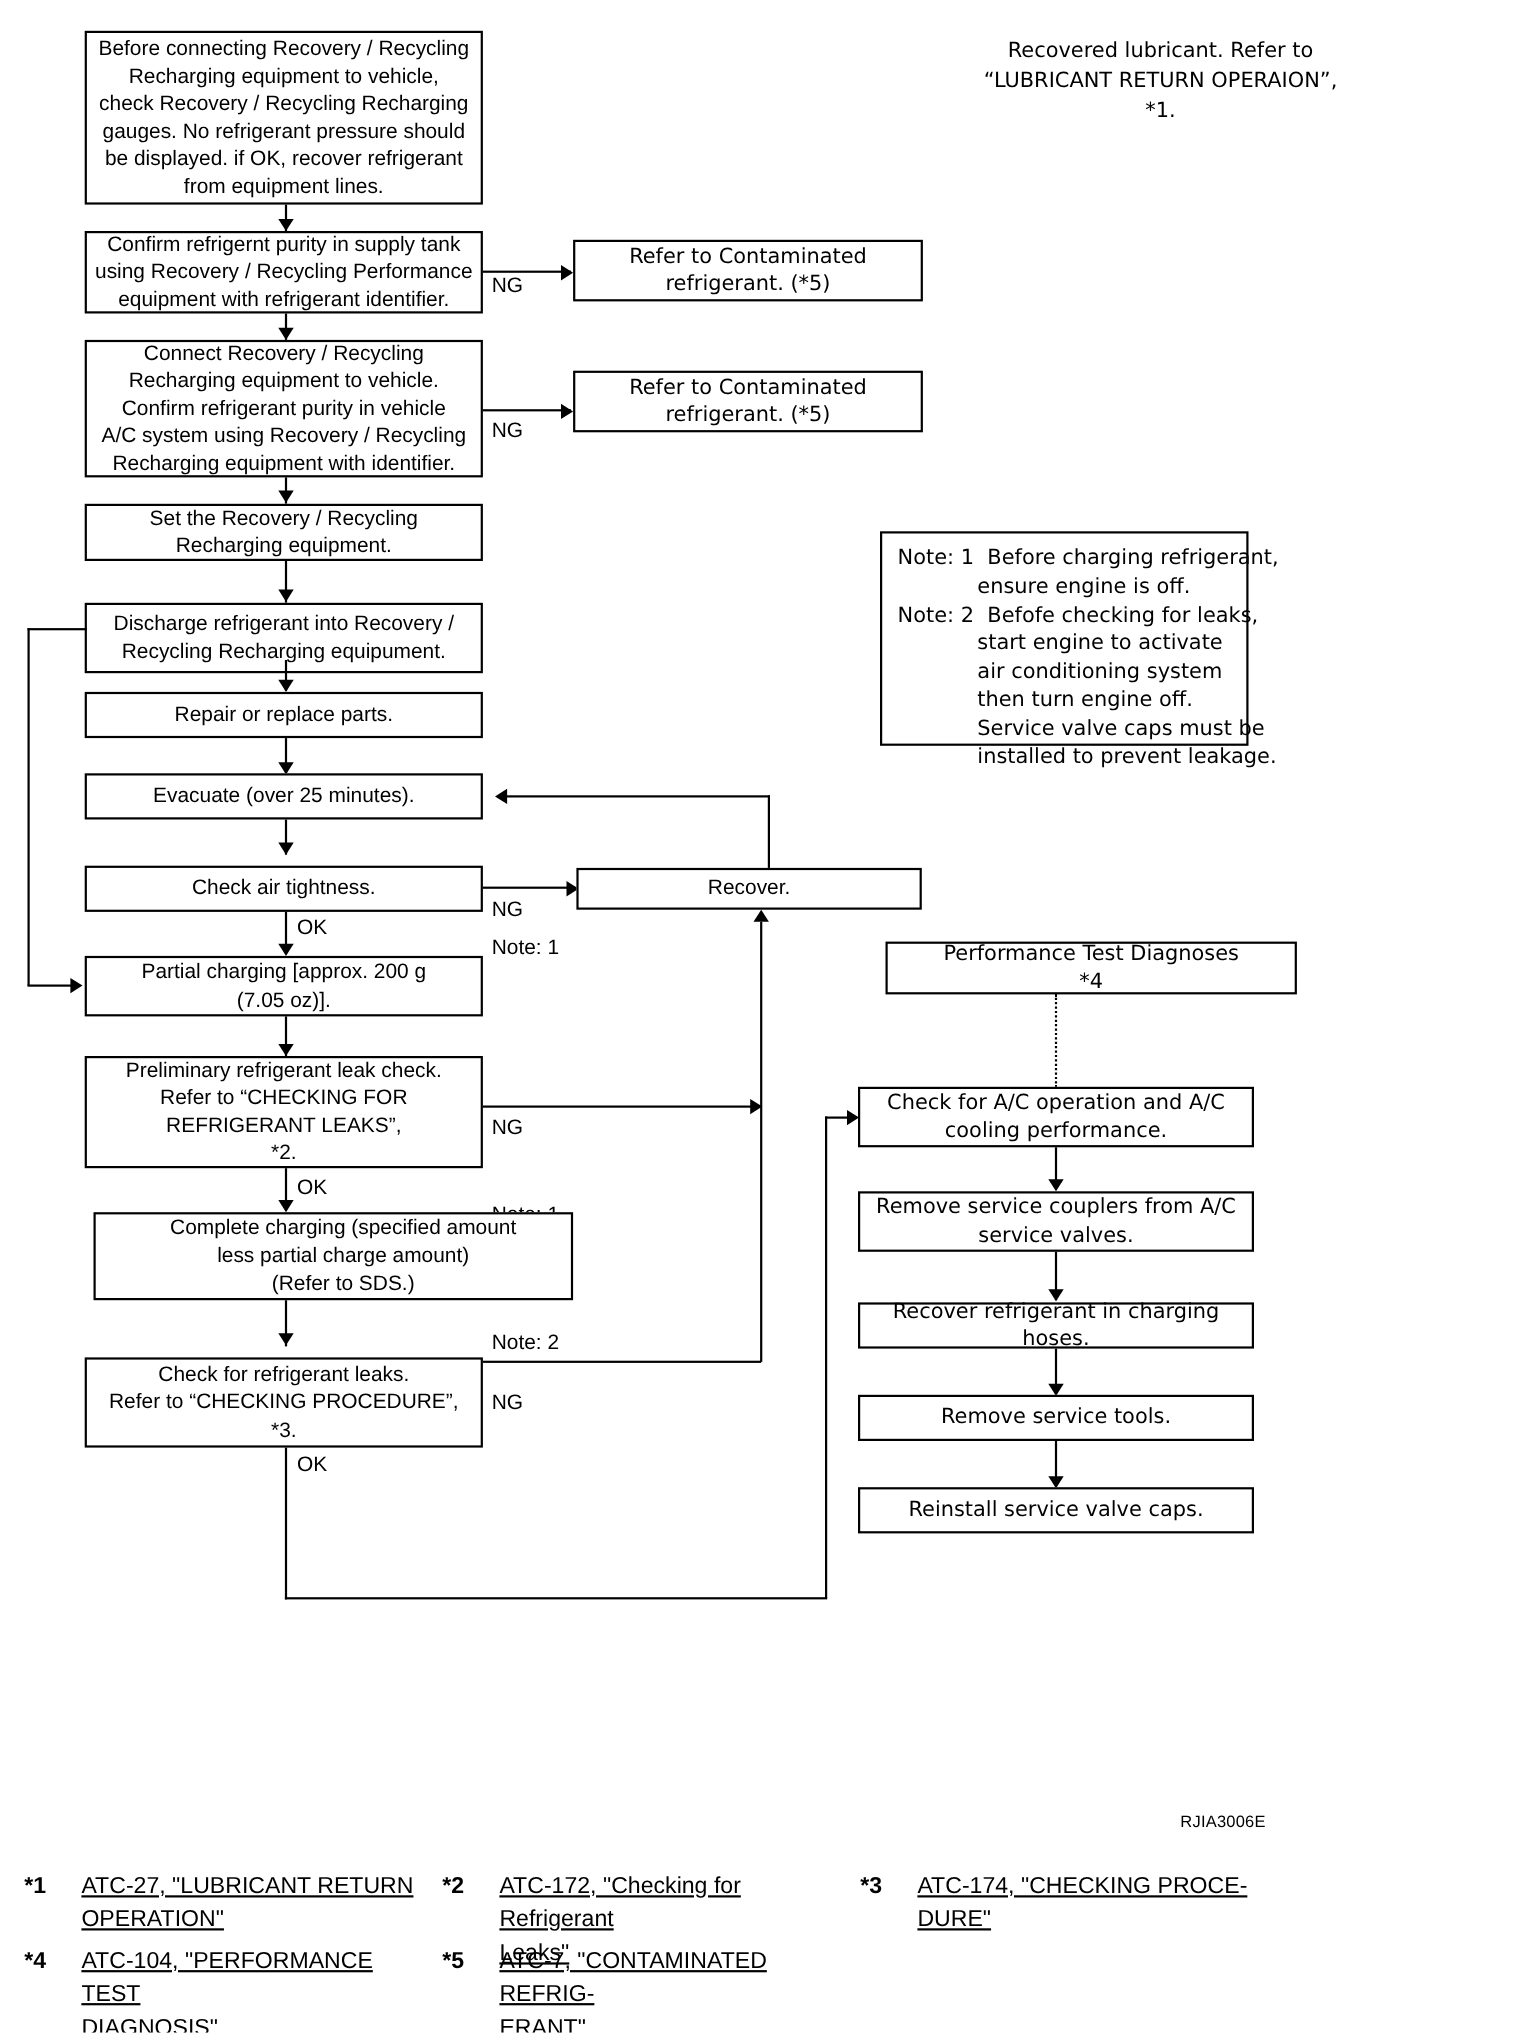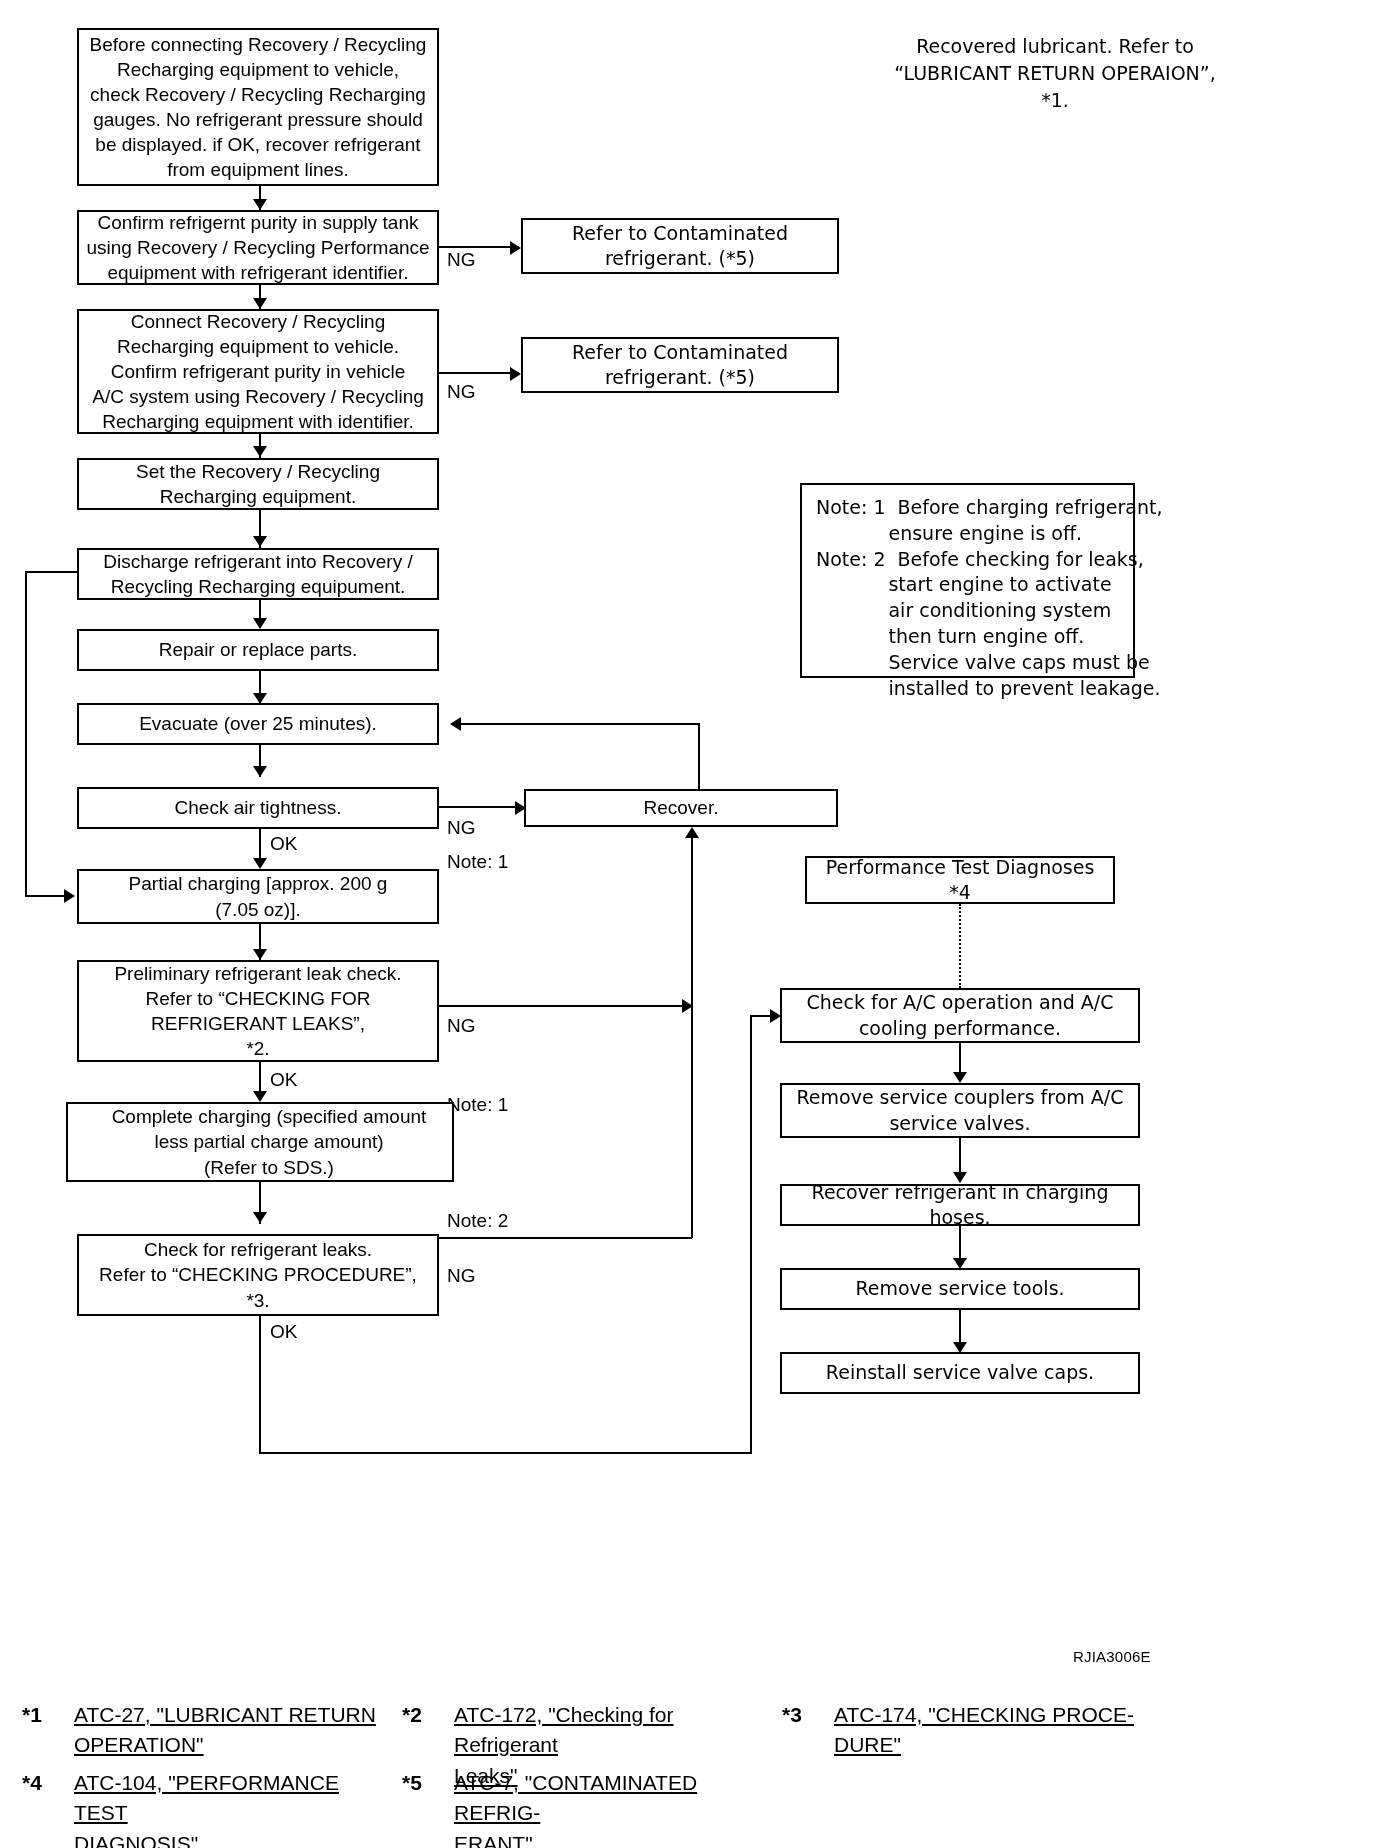--- a/index.html
+++ b/index.html
@@ -175,21 +175,21 @@
 
   <div class="vline" style="left:259px; top:434px; height:24px;"></div>
   <div class="arrow-d" style="left:253px; top:446px;"></div>
 
   <div class="box" style="left:77px; top:458px; width:362px; height:52px;">Set the Recovery / Recycling
 Recharging equipment.</div>
 
   <div class="vline" style="left:259px; top:510px; height:38px;"></div>
   <div class="arrow-d" style="left:253px; top:536px;"></div>
 
-  <div class="box" style="left:77px; top:548px; width:362px; height:52px;">Discharge refrigerant into Recovery /
+  <div class="box" style="left:77px; top:548px; width:362px; height:64px;">Discharge refrigerant into Recovery /
 Recycling Recharging equipument.</div>
 
   <div class="hline" style="left:25px; top:571px; width:54px;"></div>
   <div class="vline" style="left:25px; top:571px; height:325px;"></div>
   <div class="hline" style="left:25px; top:895px; width:42px;"></div>
   <div class="arrow-r" style="left:64px; top:889px;"></div>
 
   <div class="vline" style="left:259px; top:600px; height:28px;"></div>
   <div class="arrow-d" style="left:253px; top:618px;"></div>
 
@@ -222,39 +222,39 @@
   <div class="vline" style="left:259px; top:829px; height:38px;"></div>
   <div class="arrow-d" style="left:253px; top:858px;"></div>
   <div class="lbl" style="left:270px; top:834px;">OK</div>
 
   <div class="box" style="left:77px; top:869px; width:362px; height:55px;text-align:center;">Partial charging [approx. 200 g
 (7.05 oz)].</div>
 
   <div class="vline" style="left:259px; top:924px; height:36px;"></div>
   <div class="arrow-d" style="left:253px; top:949px;"></div>
 
-  <div class="box wide" style="left:805px; top:856px; width:310px; height:48px;">Performance Test Diagnoses
+  <div class="box wide" style="left:805px; top:856px; width:374px; height:48px;">Performance Test Diagnoses
 *4</div>
   <div class="dotline" style="left:959px; top:904px; height:84px;"></div>
 
   <div class="box" style="left:77px; top:960px; width:362px; height:102px;">Preliminary refrigerant leak check.
 Refer to “CHECKING FOR
 REFRIGERANT LEAKS”,
 *2.</div>
 
   <div class="hline" style="left:439px; top:1005px; width:252px;"></div>
   <div class="arrow-r" style="left:682px; top:999px;"></div>
   <div class="lbl" style="left:447px; top:1016px;">NG</div>
 
   <div class="vline" style="left:259px; top:1062px; height:38px;"></div>
   <div class="arrow-d" style="left:253px; top:1091px;"></div>
   <div class="lbl" style="left:270px; top:1070px;">OK</div>
   <div class="lbl" style="left:447px; top:1095px;">Note: 1</div>
 
-  <div class="box" style="left:66px; top:1102px; width:388px; height:80px;padding-left:24px;">Complete charging (specified amount
+  <div class="box" style="left:85px; top:1102px; width:436px; height:80px;padding-left:24px;">Complete charging (specified amount
 less partial charge amount)
 (Refer to SDS.)</div>
 
   <div class="vline" style="left:259px; top:1182px; height:42px;"></div>
   <div class="arrow-d" style="left:253px; top:1212px;"></div>
   <div class="lbl" style="left:447px; top:1211px;">Note: 2</div>
 
   <div class="box" style="left:77px; top:1234px; width:362px; height:82px;">Check for refrigerant leaks.
 Refer to “CHECKING PROCEDURE”,
 *3.</div>

